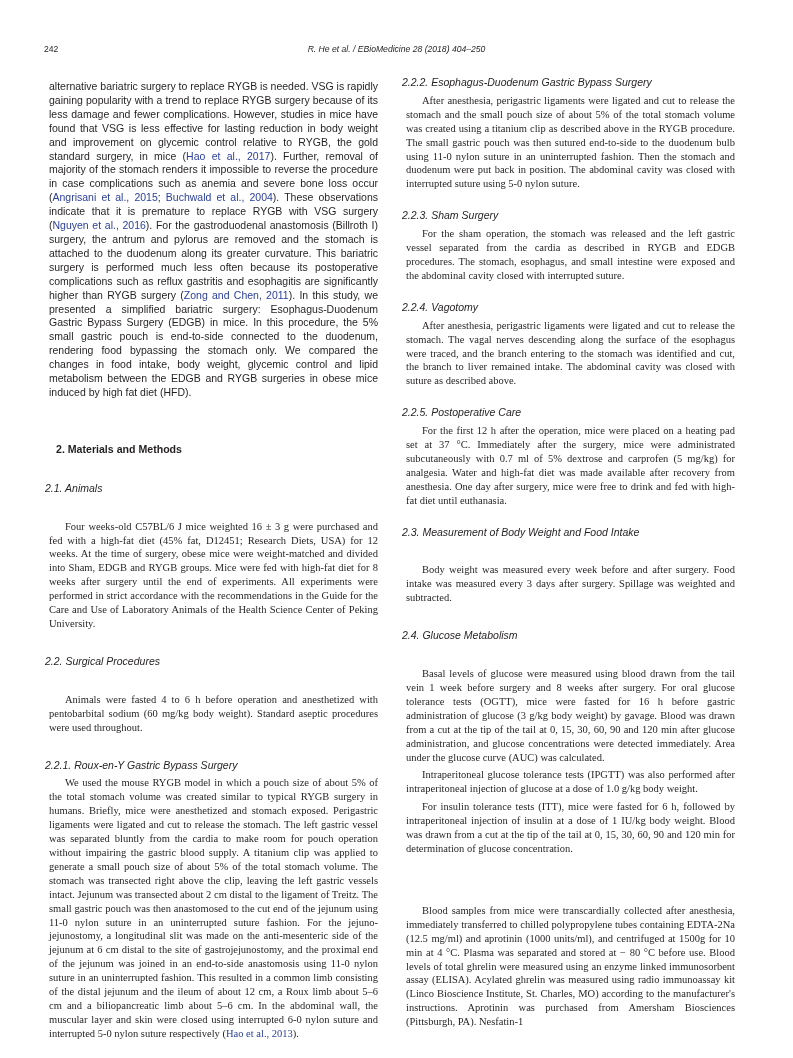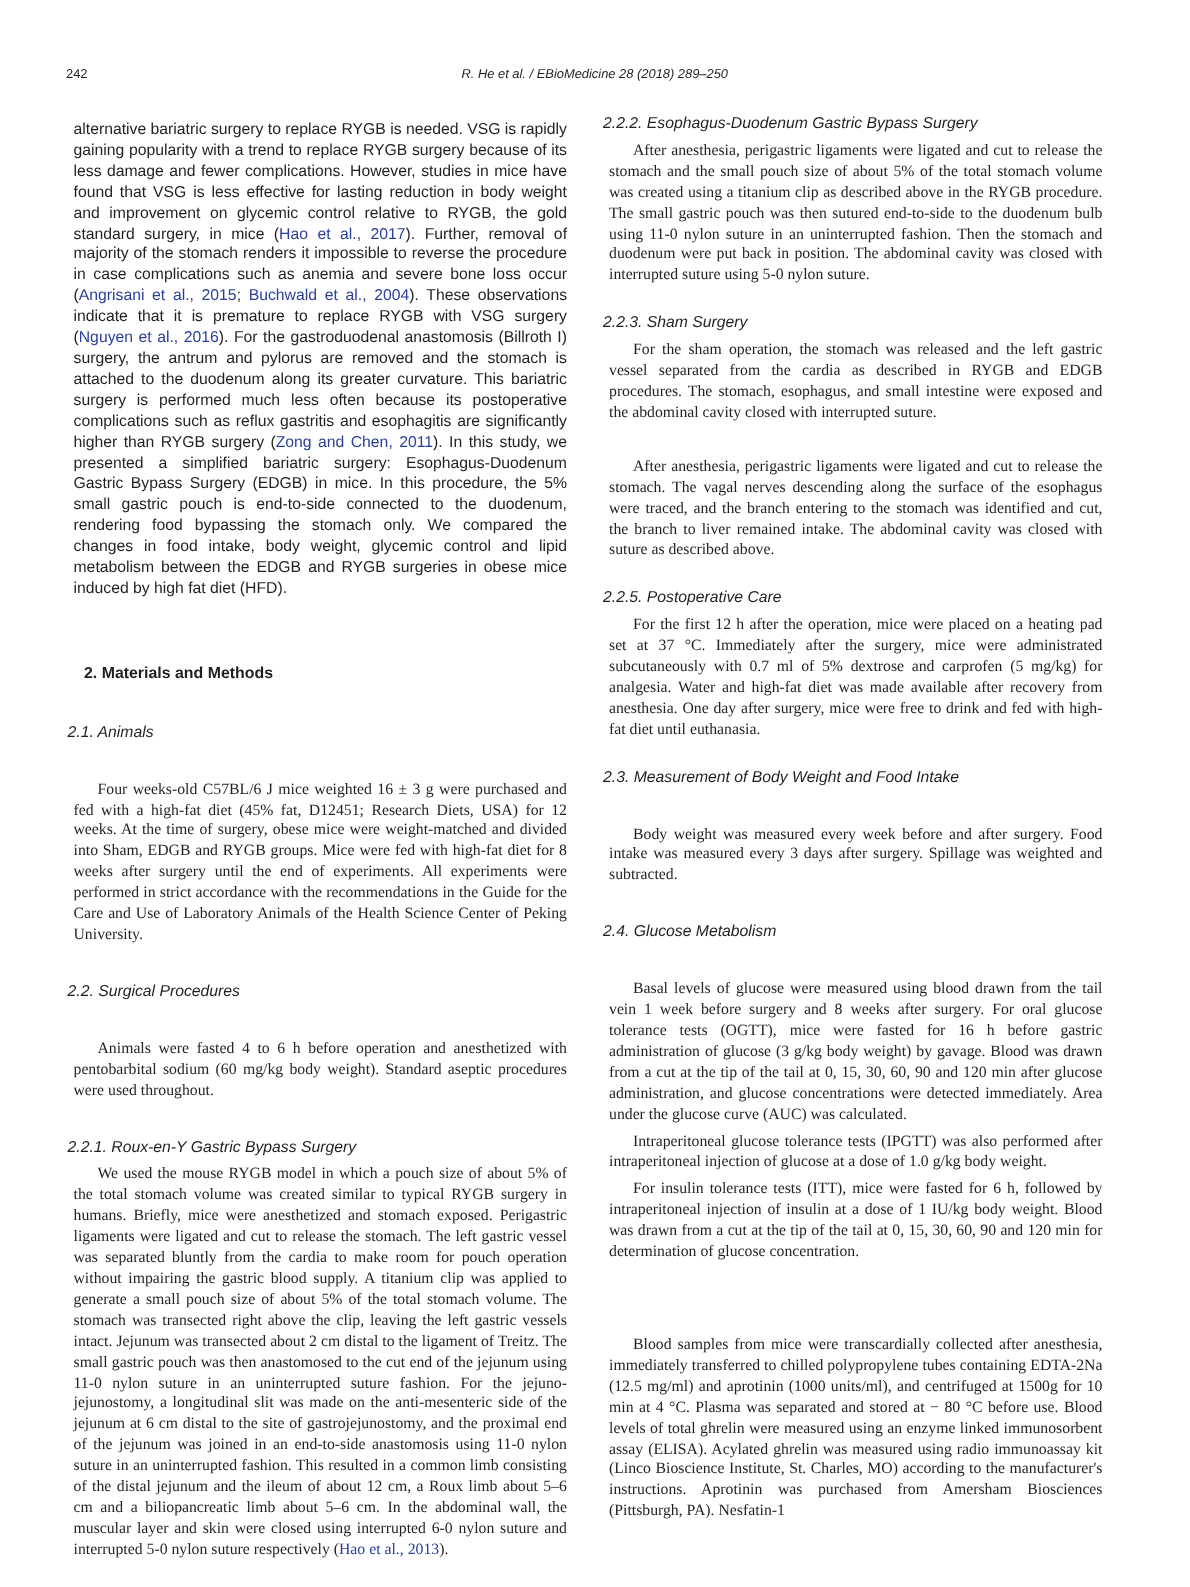--- a/index.html
+++ b/index.html
@@ -19,21 +19,21 @@
   .ref { color:#2a3e9a; cursor:pointer; }
   .gap-s { height:14px; }
   .gap-m { height:20px; }
   .gap-l { height:28px; }
 </style>
 </head>
 <body>
 
 <div class="header">
   <span class="pagenum">242</span>
-  <span class="running">R. He et al. / EBioMedicine 28 (2018) 289–250</span>
+  <span class="running">R. He et al. / EBioMedicine 28 (2018) 404–250</span>
 </div>
 
 <div class="col left">
   <p><span>alternative bariatric surgery to replace RYGB is needed. VSG is rapidly gaining popularity with a trend to replace RYGB surgery because of its less damage and fewer complications. However, studies in mice have found that VSG is less effective for lasting reduction in body weight and improvement on glycemic control relative to RYGB, the gold standard surgery, in mice (</span><span class="ref">Hao et al., 2017</span><span>). Further, removal of majority of the stomach renders it impossible to reverse the procedure in case complications such as anemia and severe bone loss occur (</span><span class="ref">Angrisani et al., 2015</span><span>; </span><span class="ref">Buchwald et al., 2004</span><span>). These observations indicate that it is premature to replace RYGB with VSG surgery (</span><span class="ref">Nguyen et al., 2016</span><span>). For the gastroduodenal anastomosis (Billroth I) surgery, the antrum and pylorus are removed and the stomach is attached to the duodenum along its greater curvature. This bariatric surgery is performed much less often because its postoperative complications such as reflux gastritis and esophagitis are significantly higher than RYGB surgery (</span><span class="ref">Zong and Chen, 2011</span><span>). In this study, we presented a simplified bariatric surgery: Esophagus-Duodenum Gastric Bypass Surgery (EDGB) in mice. In this procedure, the 5% small gastric pouch is end-to-side connected to the duodenum, rendering food bypassing the stomach only. We compared the changes in food intake, body weight, glycemic control and lipid metabolism between the EDGB and RYGB surgeries in obese mice induced by high fat diet (HFD).</span></p>
 
   <div class="gap-l"></div>
   <p class="h1">2. Materials and Methods</p>
   <div class="gap-s"></div>
   <p class="h2">2.1. Animals</p>
   <div class="gap-m"></div>
@@ -51,20 +51,21 @@
 
 <div class="col right">
   <p class="h3">2.2.2. Esophagus-Duodenum Gastric Bypass Surgery</p>
   <p class="indent">After anesthesia, perigastric ligaments were ligated and cut to release the stomach and the small pouch size of about 5% of the total stomach volume was created using a titanium clip as described above in the RYGB procedure. The small gastric pouch was then sutured end-to-side to the duodenum bulb using 11-0 nylon suture in an uninterrupted fashion. Then the stomach and duodenum were put back in position. The abdominal cavity was closed with interrupted suture using 5-0 nylon suture.</p>
 
   <div class="gap-s"></div>
   <p class="h3">2.2.3. Sham Surgery</p>
   <p class="indent">For the sham operation, the stomach was released and the left gastric vessel separated from the cardia as described in RYGB and EDGB procedures. The stomach, esophagus, and small intestine were exposed and the abdominal cavity closed with interrupted suture.</p>
 
   <div class="gap-s"></div>
+  <p class="h3">2.2.4. Vagotomy</p>
   <p class="indent">After anesthesia, perigastric ligaments were ligated and cut to release the stomach. The vagal nerves descending along the surface of the esophagus were traced, and the branch entering to the stomach was identified and cut, the branch to liver remained intake. The abdominal cavity was closed with suture as described above.</p>
 
   <div class="gap-s"></div>
   <p class="h3">2.2.5. Postoperative Care</p>
   <p class="indent">For the first 12 h after the operation, mice were placed on a heating pad set at 37 °C. Immediately after the surgery, mice were administrated subcutaneously with 0.7 ml of 5% dextrose and carprofen (5 mg/kg) for analgesia. Water and high-fat diet was made available after recovery from anesthesia. One day after surgery, mice were free to drink and fed with high-fat diet until euthanasia.</p>
 
   <div class="gap-s"></div>
   <p class="h2">2.3. Measurement of Body Weight and Food Intake</p>
   <div class="gap-m"></div>
   <p class="indent">Body weight was measured every week before and after surgery. Food intake was measured every 3 days after surgery. Spillage was weighted and subtracted.</p>

